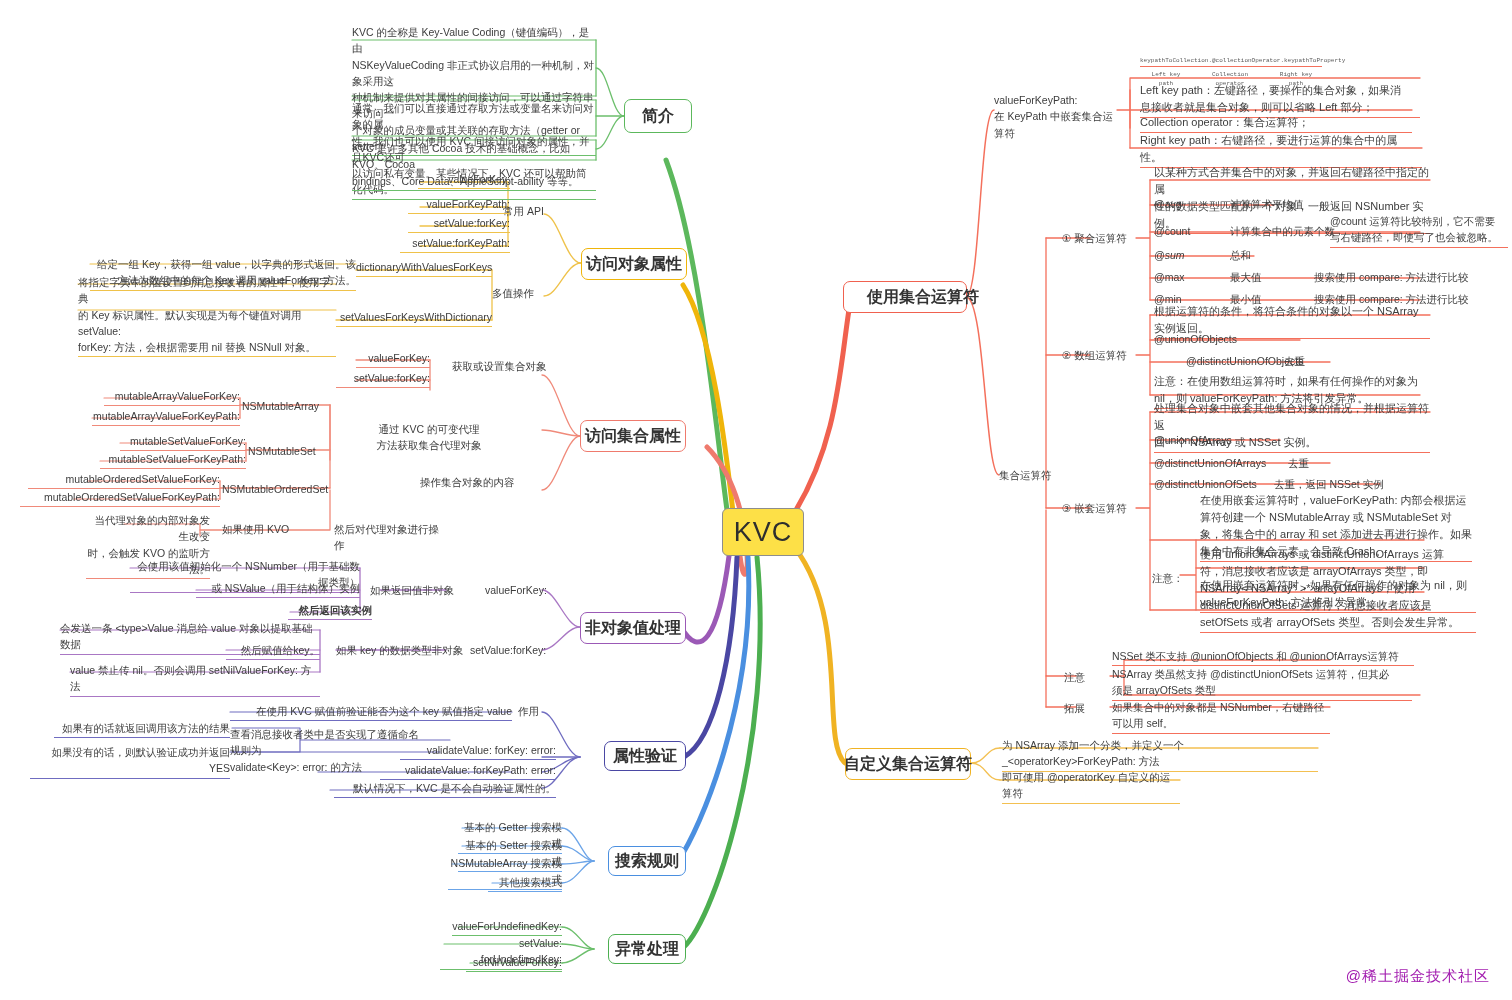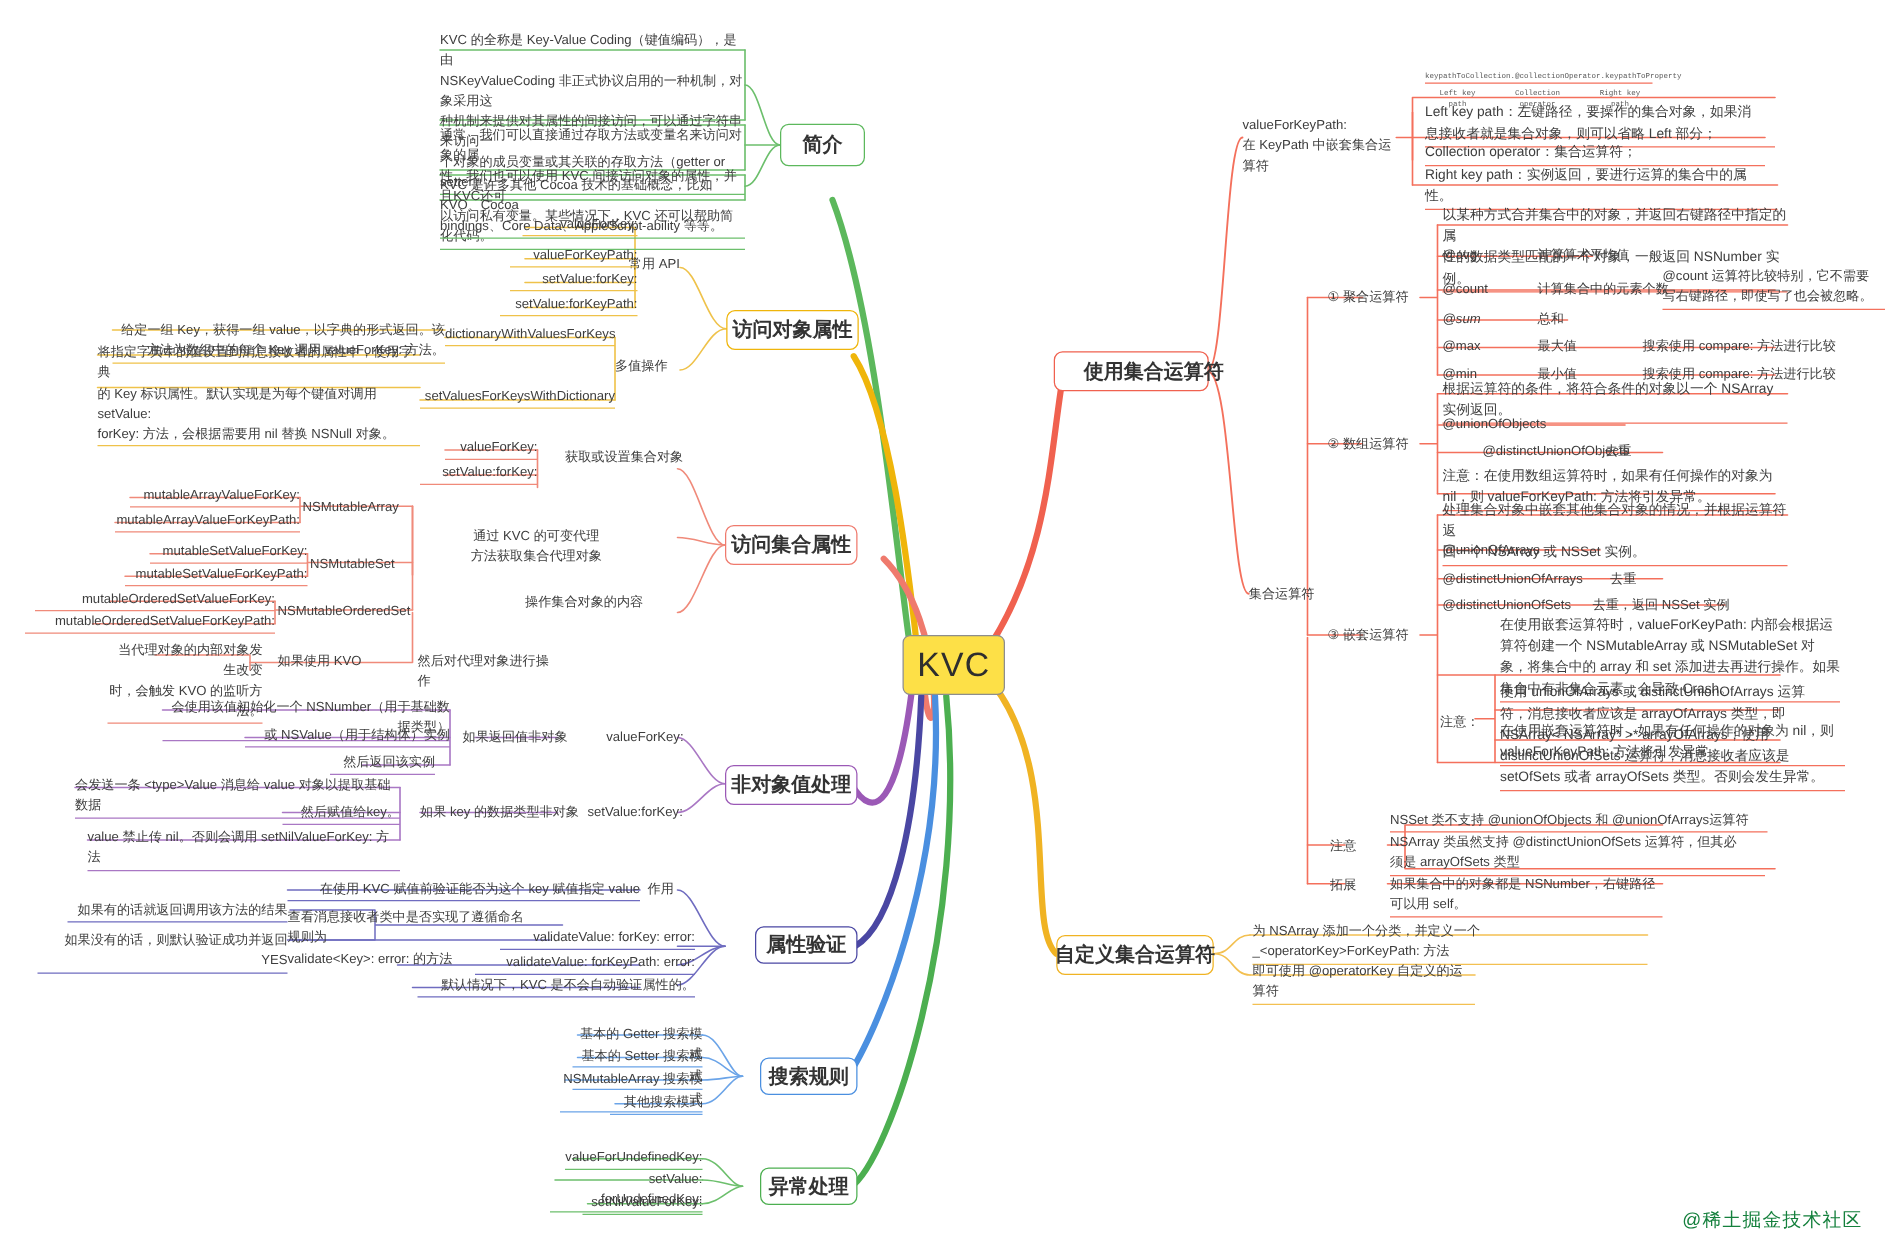--- a/index.html
+++ b/index.html
@@ -53,21 +53,21 @@
   .leaf.ul.blue{border-bottom-color:#6ba4e8;}
   .leaf.ul.red{border-bottom-color:#f4705c;}
   .leaf.ul.gold{border-bottom-color:#f3c051;}
   .leaf.plain{border-bottom:none;}
   .leaf.ra{text-align:right;}
   .leaf.ctr{text-align:center;}
   .leaf.big{font-size:11px;}
   .leaf.tiny{font-size:6px;line-height:1.5;font-family:"Liberation Mono","DejaVu Sans Mono",monospace;color:#5a5a5a;}
 
   .watermark{
-    position:absolute;right:22px;bottom:14px;font-size:15px;color:#15803d;
+    position:absolute;right:22px;bottom:14px;font-size:15px;color:#a21caf;
     letter-spacing:1px;z-index:50;
   }
 </style>
 </head>
 <body>
 
 <div id="canvas">
 
   <svg id="edges" viewBox="0 0 1512 1000">
     <g fill="none" stroke-linecap="round">
@@ -212,21 +212,21 @@
   <div class="leaf plain" style="left:334px;top:521px;width:110px;">然后对代理对象进行操作</div>
   <div class="leaf plain" style="left:222px;top:521px;width:80px;">如果使用 KVO</div>
   <div class="leaf ul salmon ra" style="left:86px;top:512px;width:124px;">当代理对象的内部对象发生改变
 时，会触发 KVO 的监听方法。</div>
 
   <div class="node topic purple" style="left:580px;top:612px;width:106px;height:32px;">非对象值处理</div>
   <div class="leaf plain" style="left:485px;top:582px;width:80px;">valueForKey:</div>
   <div class="leaf plain" style="left:370px;top:582px;width:108px;">如果返回值非对象</div>
   <div class="leaf ul purple ra" style="left:130px;top:558px;width:230px;">会使用该值初始化一个 NSNumber（用于基础数据类型）</div>
   <div class="leaf ul purple ra" style="left:196px;top:580px;width:164px;">或 NSValue（用于结构体）实例</div>
-  <div class="leaf ul purple ra" style="left:264px;top:602px;width:84px;">然后返回该实例</div>
+  <div class="leaf ul purple ra" style="left:288px;top:602px;width:84px;font-weight:bold;">然后返回该实例</div>
   <div class="leaf plain" style="left:470px;top:642px;width:100px;">setValue:forKey:</div>
   <div class="leaf plain" style="left:336px;top:642px;width:130px;">如果 key 的数据类型非对象</div>
   <div class="leaf ul purple" style="left:60px;top:620px;width:260px;">会发送一条 &lt;type&gt;Value 消息给 value 对象以提取基础数据</div>
   <div class="leaf ul purple ra" style="left:226px;top:642px;width:94px;">然后赋值给key。</div>
   <div class="leaf ul purple" style="left:70px;top:662px;width:250px;">value 禁止传 nil。否则会调用 setNilValueForKey: 方法</div>
 
   <div class="node topic indigo" style="left:604px;top:741px;width:82px;height:30px;">属性验证</div>
   <div class="leaf plain" style="left:518px;top:703px;width:40px;">作用</div>
   <div class="leaf ul indigo ra" style="left:230px;top:703px;width:282px;">在使用 KVC 赋值前验证能否为这个 key 赋值指定 value</div>
   <div class="leaf ul indigo ra" style="left:400px;top:742px;width:156px;">validateValue: forKey: error:</div>
@@ -252,21 +252,21 @@
 
   <div class="leaf plain" style="left:994px;top:92px;width:124px;">valueForKeyPath:
 在 KeyPath 中嵌套集合运算符</div>
   <div class="leaf tiny ul red ctr" style="left:1140px;top:56px;width:182px;">keypathToCollection.@collectionOperator.keypathToProperty</div>
   <div class="leaf tiny plain" style="left:1144px;top:70px;width:44px;text-align:center;">Left key path</div>
   <div class="leaf tiny plain" style="left:1204px;top:70px;width:52px;text-align:center;">Collection operator</div>
   <div class="leaf tiny plain" style="left:1272px;top:70px;width:48px;text-align:center;">Right key path</div>
   <div class="leaf ul red big" style="left:1140px;top:82px;width:280px;">Left key path：左键路径，要操作的集合对象，如果消
 息接收者就是集合对象，则可以省略 Left 部分；</div>
   <div class="leaf ul red big" style="left:1140px;top:114px;width:272px;">Collection operator：集合运算符；</div>
-  <div class="leaf ul red big" style="left:1140px;top:132px;width:282px;">Right key path：实例返回，要进行运算的集合中的属
+  <div class="leaf ul red big" style="left:1140px;top:132px;width:282px;">Right key path：右键路径，要进行运算的集合中的属
 性。</div>
 
   <div class="leaf plain" style="left:999px;top:467px;width:80px;">集合运算符</div>
 
   <div class="leaf plain" style="left:1062px;top:230px;width:84px;">① 聚合运算符</div>
   <div class="leaf ul red big" style="left:1154px;top:164px;width:276px;">以某种方式合并集合中的对象，并返回右键路径中指定的属
 性的数据类型匹配的一个对象，一般返回 NSNumber 实例。</div>
   <div class="leaf plain" style="left:1154px;top:196px;width:60px;">@avg</div>
   <div class="leaf plain" style="left:1230px;top:196px;width:120px;">计算算术平均值</div>
   <div class="leaf plain" style="left:1154px;top:223px;width:64px;">@count</div>

